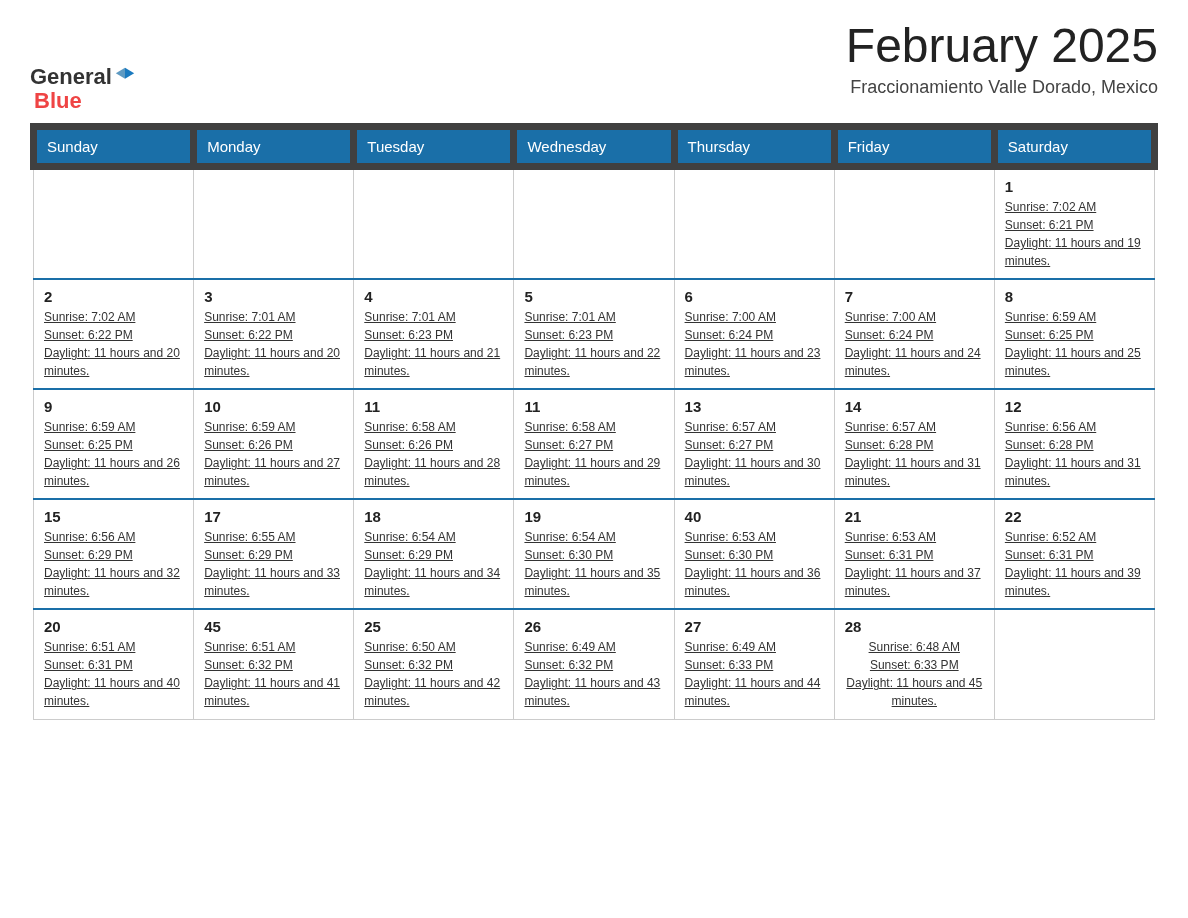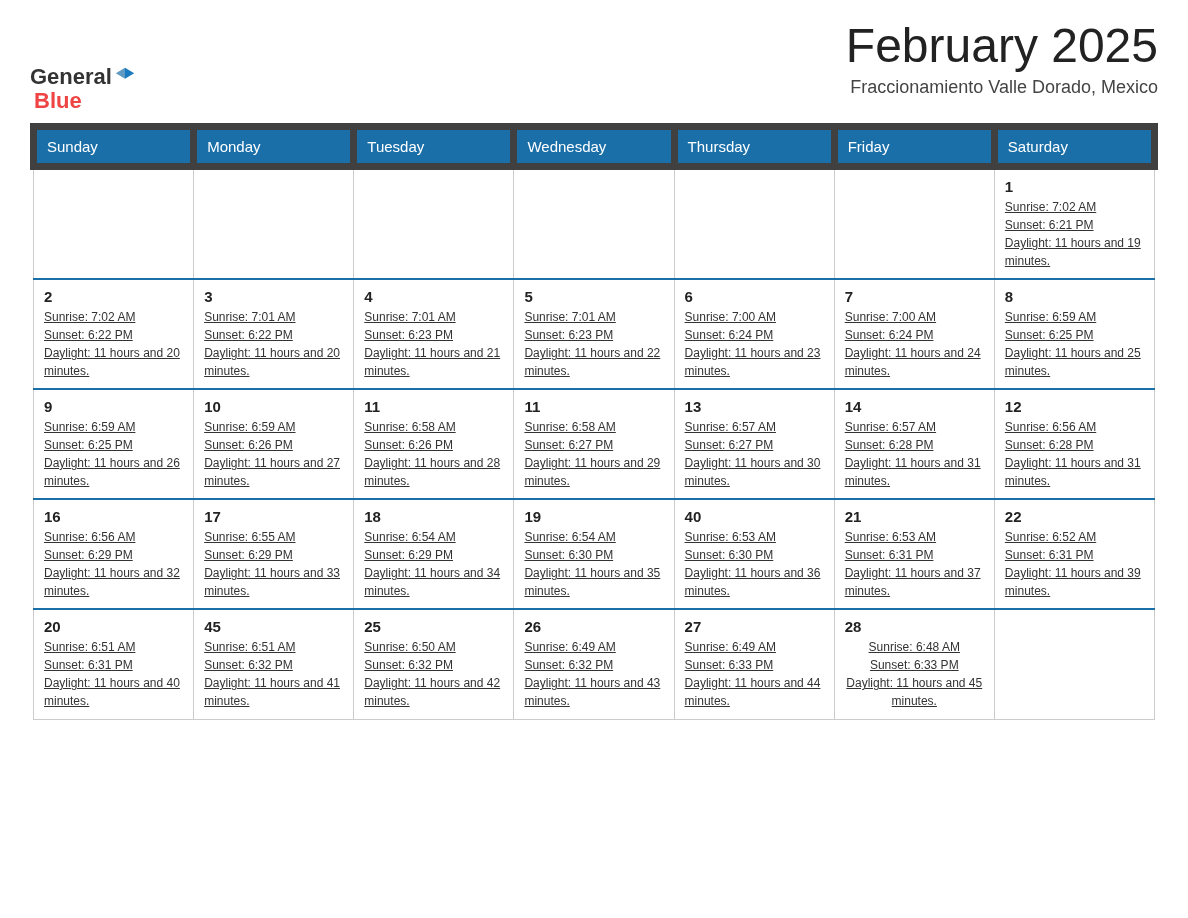--- a/index.html
+++ b/index.html
@@ -227,21 +227,21 @@
         </td>
         <td>
           <span class="day-number">12</span>
           <div class="day-info" style="white-space: pre-line;">Sunrise: 6:56 AM
 Sunset: 6:28 PM
 Daylight: 11 hours and 31 minutes.</div>
         </td>
       </tr>
       <tr class="row-divider">
         <td>
-          <span class="day-number">16</span>
+          <span class="day-number">15</span>
           <div class="day-info" style="white-space: pre-line;">Sunrise: 6:56 AM
 Sunset: 6:29 PM
 Daylight: 11 hours and 32 minutes.</div>
         </td>
         <td>
           <span class="day-number">17</span>
           <div class="day-info" style="white-space: pre-line;">Sunrise: 6:55 AM
 Sunset: 6:29 PM
 Daylight: 11 hours and 33 minutes.</div>
         </td>

